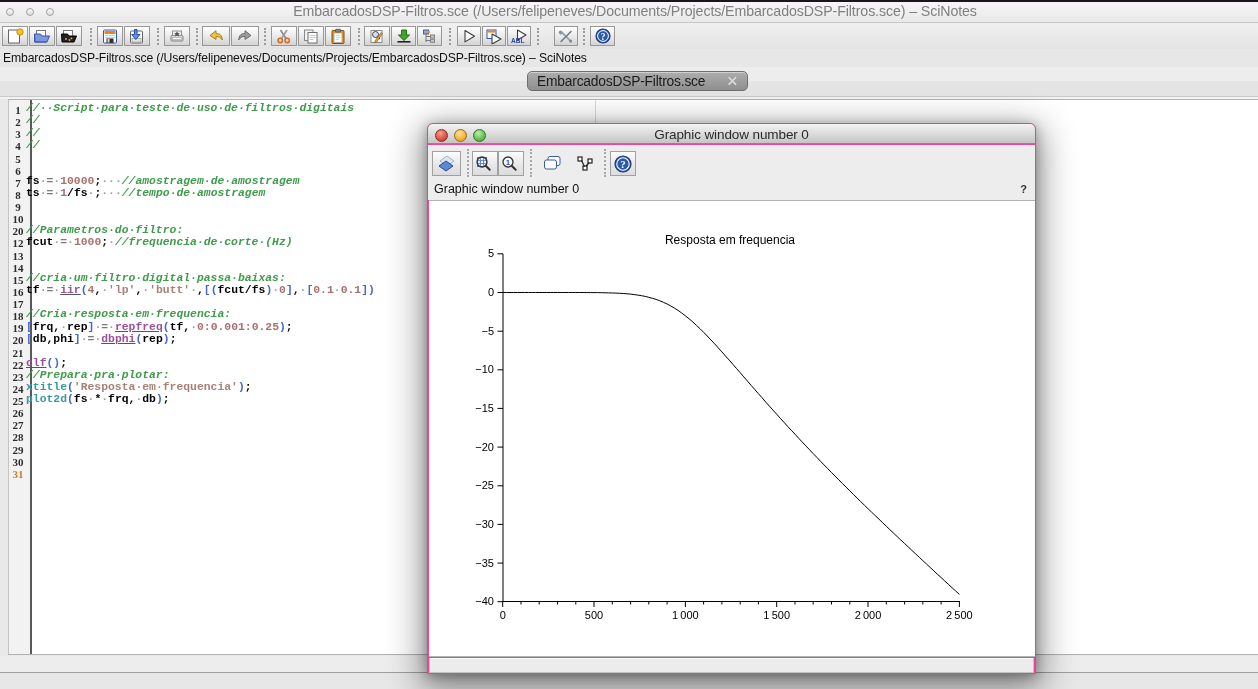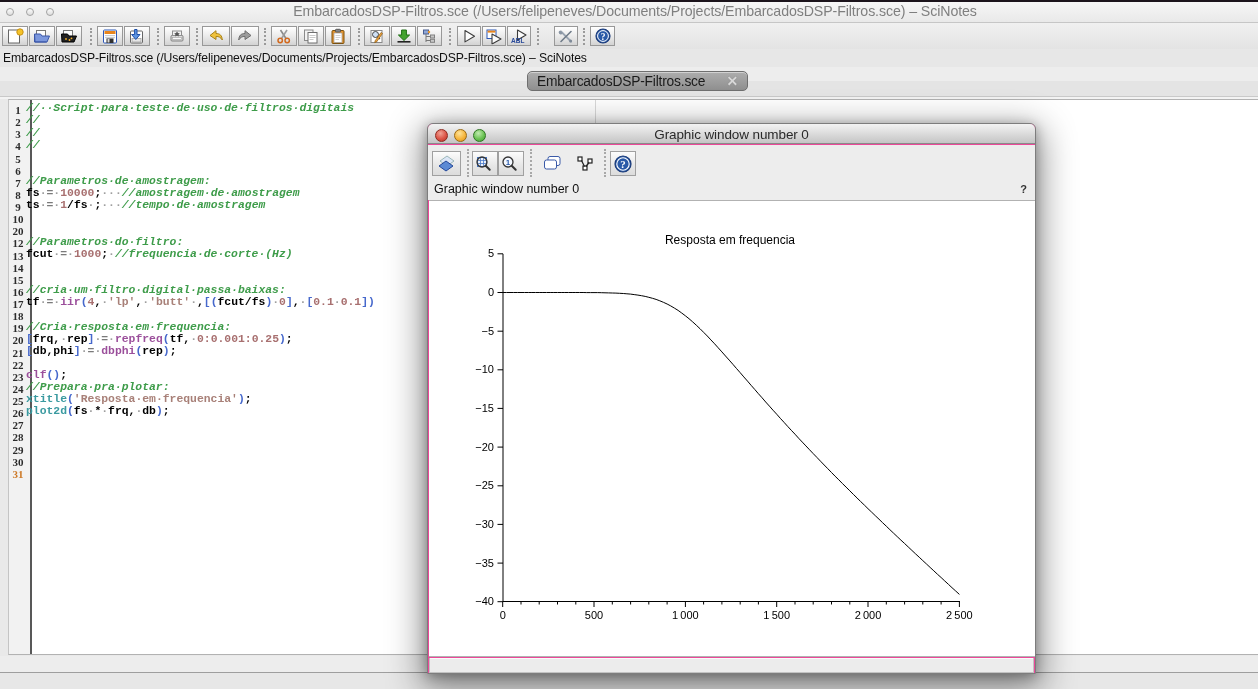--- a/index.html
+++ b/index.html
@@ -33,21 +33,21 @@
  color:#2c2c2c;line-height:12.5px}
 #gutter{padding-top:4px}
 #gutter .cur{color:#cd7a29}
 #gsep{position:absolute;left:21px;top:0;width:2px;height:554px;background:#585858}
 #mline{position:absolute;left:586px;top:0;width:1px;height:554px;background:#d9d9d9}
 #codebox{position:absolute;left:17px;top:2.3px;font:bold 11.4px "Liberation Mono",monospace}
 .cl{height:12.13px;line-height:12.4px;white-space:pre}
 c{color:#3e9c4a;font-style:italic}
 n{color:#a87070}
 s{color:#a88078;text-decoration:none}
-m{color:#9b4f9b;text-decoration-color:#555}
+m{color:#9b4f9b;text-decoration:underline;text-decoration-color:#555}
 f{color:#3a9aa0}
 b1{color:#4668cc}
 o{color:#7a7a7a}
 w{color:#9e9e9e;font-style:normal}
 #botstrip1{position:absolute;left:0;top:656px;width:1258px;height:16px;background:#ededed}
 #botline{position:absolute;left:0;top:672px;width:1258px;height:1px;background:#9e9e9e}
 #botstrip2{position:absolute;left:0;top:673px;width:1258px;height:16px;background:#e7e7e7}
 
 #gwin{position:absolute;left:427px;top:123px;width:609px;height:551px;
  border-radius:6px 6px 1px 1px;background:#ec4899;border:1px solid #7d7d7d;
@@ -280,21 +280,20 @@
  </div>
  <div id="gsep"></div>
  <div id="mline"></div>
  <div id="codebox">
 <div class="cl"><c>//··Script·para·teste·de·uso·de·filtros·digitais</c></div>
 <div class="cl"><c>//</c></div>
 <div class="cl"><c>//</c></div>
 <div class="cl"><c>//</c></div>
 <div class="cl"></div>
 <div class="cl"></div>
-<div class="cl"><c>//Parametros·de·amostragem:</c></div>
 <div class="cl">fs<w>·</w><o>=</o><w>·</w><n>10000</n>;<w>·</w><w>·</w><w>·</w><c>//amostragem·de·amostragem</c></div>
 <div class="cl">ts<w>·</w><o>=</o><w>·</w><n>1</n>/fs<w>·</w>;<w>·</w><w>·</w><w>·</w><c>//tempo·de·amostragem</c></div>
 <div class="cl"></div>
 <div class="cl"></div>
 <div class="cl"><c>//Parametros·do·filtro:</c></div>
 <div class="cl">fcut<w>·</w><o>=</o><w>·</w><n>1000</n>;<w>·</w><c>//frequencia·de·corte·(Hz)</c></div>
 <div class="cl"></div>
 <div class="cl"></div>
 <div class="cl"><c>//cria·um·filtro·digital·passa·baixas:</c></div>
 <div class="cl">tf<w>·</w><o>=</o><w>·</w><m>iir</m><b1>(</b1><n>4</n>,<w>·</w><s>'lp'</s>,<w>·</w><s>'butt'</s><w>·</w>,<b1>[</b1><b1>(</b1>fcut/fs<b1>)</b1><w>·</w><n>0</n><b1>]</b1>,<w>·</w><b1>[</b1><n>0.1</n><w>·</w><n>0.1</n><b1>]</b1><b1>)</b1></div>

